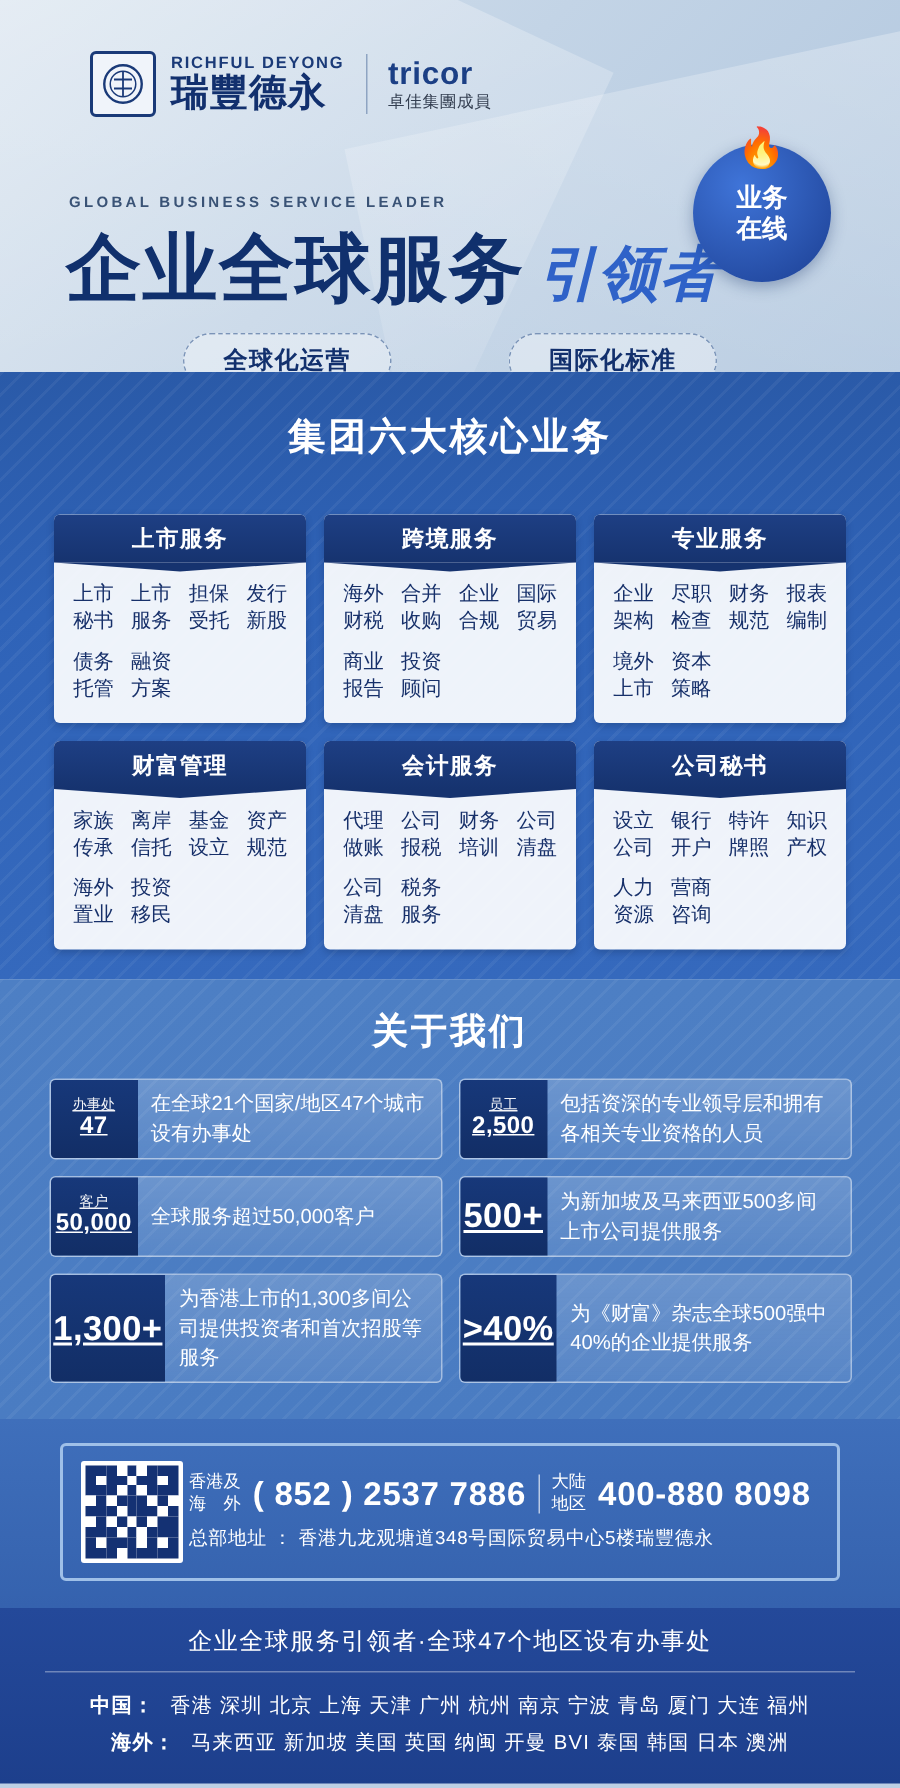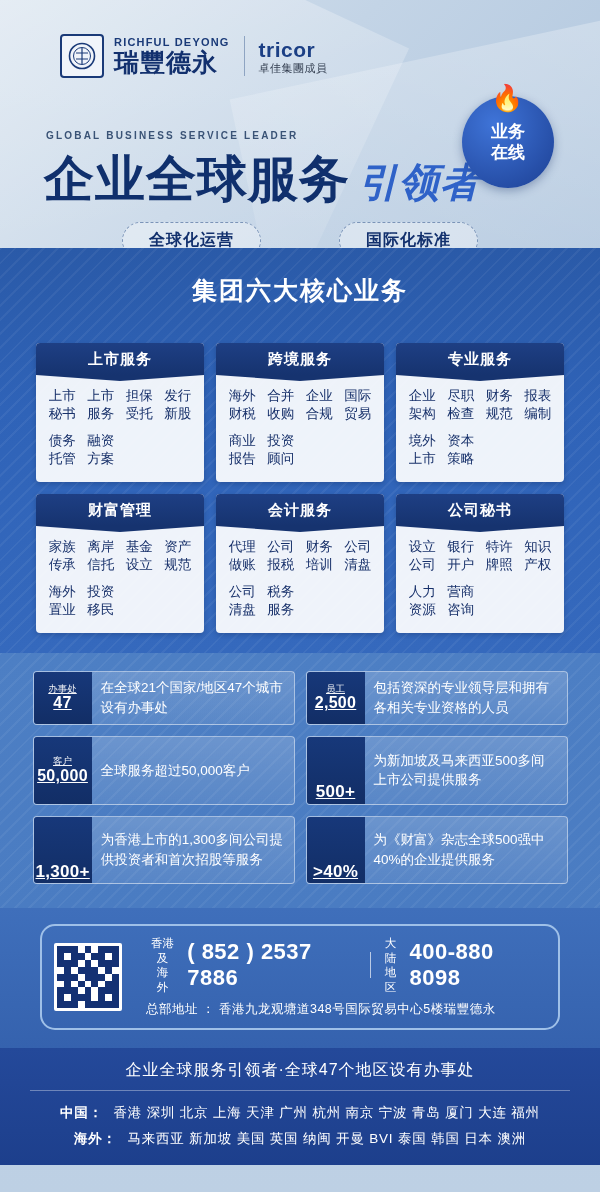--- a/index.html
+++ b/index.html
@@ -193,38 +193,38 @@
   }
   .stat-key {
     flex: 0 0 58px;
     background: linear-gradient(180deg,#17387a,#122e66);
     color: #fff; border-radius: 3px 0 0 3px;
     display: flex; flex-direction: column; align-items: center; justify-content: center;
     line-height: 1.1; padding: 2px; text-decoration: underline;
   }
   .stat-key .k-label { font-size: 9.5px; opacity: .95; }
   .stat-key .k-num { font-size: 16px; font-weight: bold; letter-spacing: .3px; }
-  .stat-key.nolabel .k-num { font-size: 17px; margin-top: 44px; }
+  .stat-key.nolabel .k-num { font-size: 23px; }
   .stat-text {
     flex: 1; color: #fff; font-size: 13.5px; line-height: 1.45;
     display: flex; align-items: center; padding: 6px 9px;
   }
 
   
   .contact {
     position: relative;
     background: linear-gradient(180deg,#3f6fbb 0%, #3562ae 100%);
     padding: 16px 0 18px;
   }
   .contact-inner {
     position: relative; z-index: 2;
     width: 520px; margin: 0 auto;
-    border: 2px solid #9fc0e8; border-radius: 15px;
+    border: 2px solid #9fc0e8; border-radius: 4px;
     padding: 10px 12px;
-    display: flex; gap: 24px; align-items: center;
+    display: flex; gap: 4px; align-items: center;
   }
   .qr {
     width: 68px; height: 68px; background: #fff; padding: 3px; border-radius: 2px;
     display: grid; grid-template-columns: repeat(9,1fr); grid-template-rows: repeat(9,1fr);
   }
   .qr i { background: #143173; }
   .qr i.off { background: #fff; }
   .contact-right { flex: 1; }
   .phone-row { display: flex; align-items: center; gap: 8px; color: #fff; }
   .phone-label { font-size: 11.5px; line-height: 1.25; text-align: center; }
@@ -372,20 +372,21 @@
           <span>知识产权</span>
           <span>人力资源</span>
           <span>营商咨询</span>
         </div>
       </div>
 
     </div>
   </div>
 
   <div class="about">
+    <div class="about-title">关于我们</div>
     <div class="stats">
 
       <div class="stat">
         <div class="stat-key">
           <span class="k-label">办事处</span>
           <span class="k-num">47</span>
         </div>
         <div class="stat-text">在全球21个国家/地区47个城市设有办事处</div>
       </div>
 

